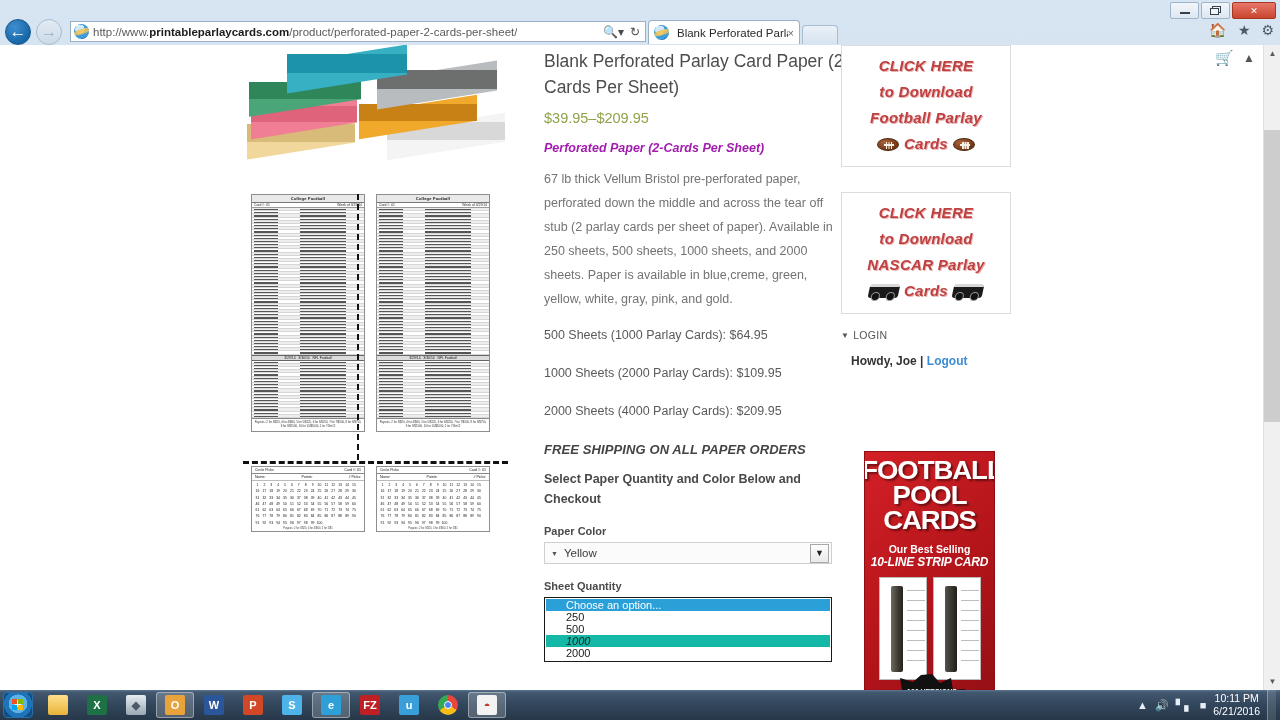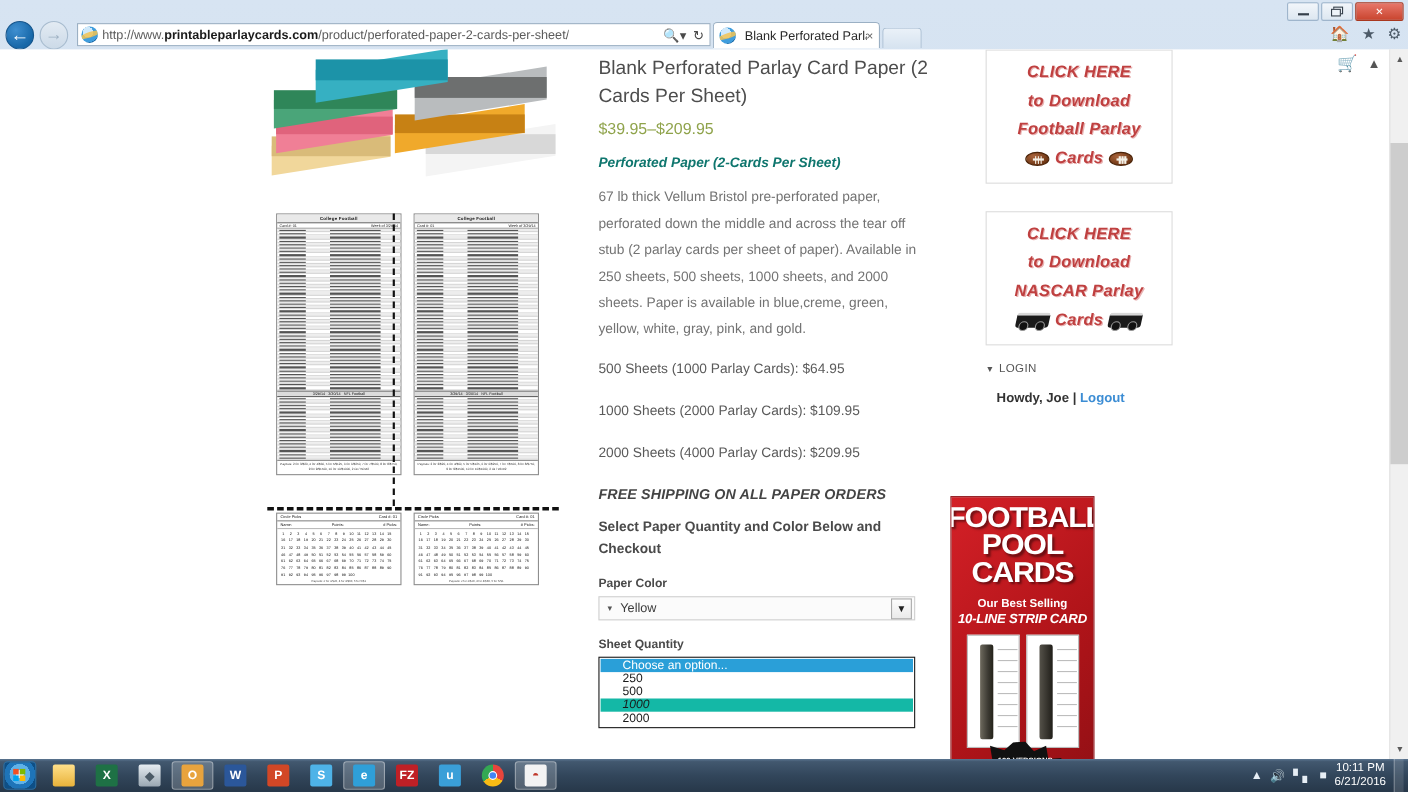--- a/index.html
+++ b/index.html
@@ -173,21 +173,21 @@
   
   .main {
     position: absolute; left: 544px; top: 0; width: 300px;
     color: #4a4a4a;
   }
   h1.title {
     margin: 3px 0 0 0; font-weight: 400; font-size: 17.5px;
     line-height: 26px; color: #4d4d4d;
   }
   .price { margin-top: 10px; font-size: 14.5px; color: #8fa34b; }
-  .lede { margin-top: 15px; font-size: 12.5px; font-style: italic; font-weight: 600; color: #0f766e; }
+  .lede { margin-top: 15px; font-size: 12.5px; font-style: italic; font-weight: 600; color: #a21caf; }
   .body { margin-top: 12px; font-size: 12.5px; line-height: 24px; color: #737373; }
   .plist { margin-top: 17px; }
   .plist p { margin: 0 0 24px 0; font-size: 12.5px; color: #5a5a5a; }
   .freeship { margin-top: 2px; font-size: 13px; font-style: italic; font-weight: 700; color: #444; letter-spacing:.1px;}
   .selnote { margin-top: 12px; font-size: 12.5px; font-weight: 700; color: #4a4a4a; line-height: 20px; }
 
   .field-label { font-size: 11px; font-weight: 700; color: #4a4a4a; margin-top: 16px; }
   .select-box {
     margin-top: 5px; width: 288px; height: 22px; background: #fbfbfb;
     border: 1px solid #cfcfcf; display: flex; align-items: center;
@@ -204,21 +204,21 @@
     border: 1px solid #1a1a1a; padding: 1px 1px 2px 1px;
   }
   .listbox .opt {
     height: 12px; font-size: 11px; color: #1a1a1a; padding-left: 20px;
     display:flex; align-items:center; line-height:12px;
   }
   .listbox .opt.sel { background: #2a9fd8; color: #ffffff; }
   .listbox .opt.hov { background: #14b8a6; font-style: italic; }
 
   
-  .side { position:absolute; left: 896px; top: 0; width: 172px; }
+  .side { position:absolute; left: 841px; top: 0; width: 172px; }
   .ad-banner {
     width: 170px; background:#ffffff; border:1px solid #dcdcdc;
     text-align:center; padding: 7px 4px 9px 4px;
   }
   .ad-line {
     font-family:"Liberation Sans", sans-serif; font-weight:700; font-style:italic;
     font-size: 15px; color:#bf4040; line-height: 26px;
     text-shadow: 1px 1px 0 #e8b3b3;
     letter-spacing:.3px;
   }

